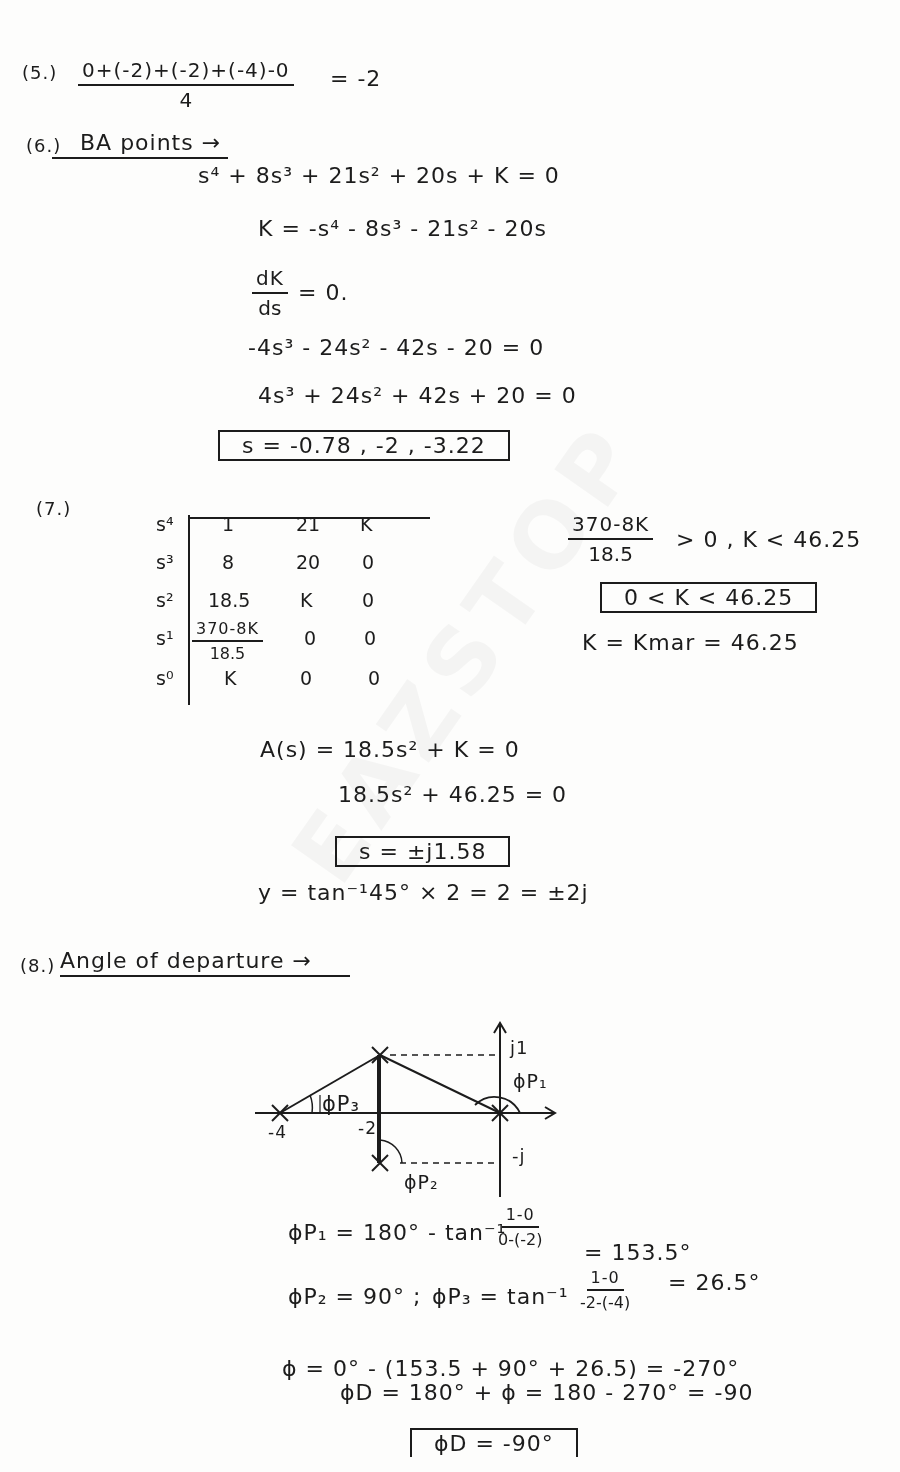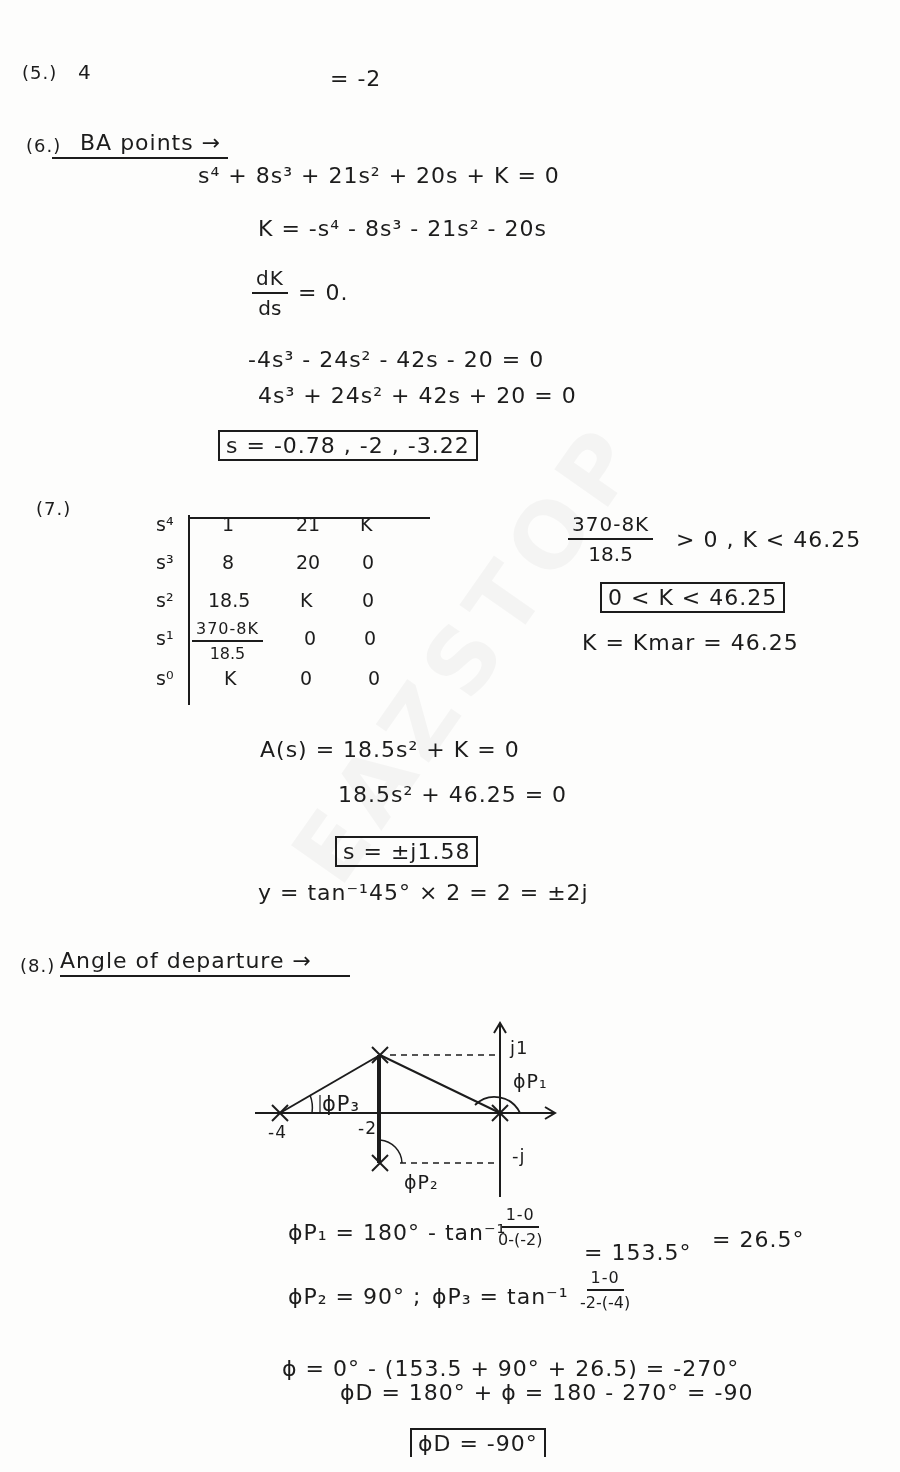--- a/index.html
+++ b/index.html
@@ -7,51 +7,52 @@
     width: 900px; height: 1472px; position: relative; overflow: hidden;
     background: #fdfdfc;
     font-family: "DejaVu Sans", sans-serif;
     color: #1c1c1c;
   }
   .hw { position: absolute; font-size: 22px; letter-spacing: 1px; white-space: nowrap; }
   .lbl { font-size: 18px; }
   .frac { position: absolute; display: inline-flex; flex-direction: column; align-items: center; }
   .frac .num { padding: 0 4px 2px; border-bottom: 2px solid #1c1c1c; font-size: 20px; letter-spacing: 1px; }
   .frac .den { font-size: 20px; padding-top: 2px; }
-  .boxed { border: 2px solid #1c1c1c; padding: 1px 6px; }
+  .boxed { border: 2px solid #1c1c1c; padding: 1px 22px; }
   .uline { border-bottom: 2px solid #1c1c1c; padding-bottom: 2px; }
   .routh { position: absolute; left: 150px; top: 505px; width: 290px; height: 200px; }
   .routh .vline { position: absolute; left: 38px; top: 10px; width: 2px; height: 190px; background: #1c1c1c; }
   .routh .hline { position: absolute; left: 40px; top: 12px; width: 240px; height: 2px; background: #1c1c1c; }
   .routh .cell { position: absolute; font-size: 19px; text-align: left; }
   .diagram { position: absolute; left: 250px; top: 1015px; }
   .watermark { position: absolute; left: 200px; top: 600px; font-size: 90px; color: rgba(0,0,0,0.035);
     transform: rotate(-55deg); font-weight: bold; letter-spacing: 10px; }
 </style>
 </head>
 <body>
 
 <div class="watermark">EAZSTOP</div>
 
 <div class="hw lbl" style="left:22px;top:62px;">(5.)</div>
 <div class="frac" style="left:78px;top:58px;">
+  <span class="num">0+(-2)+(-2)+(-4)-0</span>
   <span class="den">4</span>
 </div>
 <div class="hw" style="left:330px;top:66px;">= -2</div>
 
 <div class="hw lbl" style="left:26px;top:135px;">(6.)</div>
 <div class="hw uline" style="left:52px;top:130px;padding-left:28px;width:148px;">BA points →</div>
 <div class="hw" style="left:198px;top:163px;">s⁴ + 8s³ + 21s² + 20s + K = 0</div>
 <div class="hw" style="left:258px;top:216px;">K = -s⁴ - 8s³ - 21s² - 20s</div>
 <div class="frac" style="left:252px;top:266px;">
   <span class="num">dK</span>
   <span class="den">ds</span>
 </div>
 <div class="hw" style="left:298px;top:280px;">= 0.</div>
-<div class="hw" style="left:248px;top:335px;margin-top:12px;">-4s³ - 24s² - 42s - 20 = 0</div>
+<div class="hw" style="left:248px;top:335px;">-4s³ - 24s² - 42s - 20 = 0</div>
 <div class="hw" style="left:258px;top:383px;">4s³ + 24s² + 42s + 20 = 0</div>
 <div class="hw boxed" style="left:218px;top:430px;">s = -0.78 , -2 , -3.22</div>
 
 <div class="hw lbl" style="left:36px;top:498px;">(7.)</div>
 <div class="routh">
   <div class="vline"></div>
   <div class="hline"></div>
 
   <div class="cell" style="left:6px;top:8px;">s⁴</div>
   <div class="cell" style="left:72px;top:8px;">1</div>
@@ -151,17 +152,17 @@
   <span class="den" style="font-size:16px;">0-(-2)</span>
 </div>
 <div class="hw" style="left:584px;top:1208px;margin-top:32px;">= 153.5°</div>
 
 <div class="hw" style="left:288px;top:1284px;">ϕP₂ = 90° ;</div>
 <div class="hw" style="left:432px;top:1284px;">ϕP₃ = tan⁻¹</div>
 <div class="frac" style="left:580px;top:1268px;">
   <span class="num" style="font-size:16px;">1-0</span>
   <span class="den" style="font-size:16px;">-2-(-4)</span>
 </div>
-<div class="hw" style="left:668px;top:1227px;margin-left:44px;">= 26.5°</div>
+<div class="hw" style="left:668px;top:1270px;">= 26.5°</div>
 
 <div class="hw" style="left:282px;top:1356px;">ϕ = 0° - (153.5 + 90° + 26.5) = -270°</div>
 <div class="hw" style="left:340px;top:1380px;">ϕD = 180° + ϕ  = 180 - 270° = -90</div>
 <div class="hw boxed" style="left:410px;top:1428px;border-bottom:none;">ϕD = -90°</div>
 
 </body></html>

